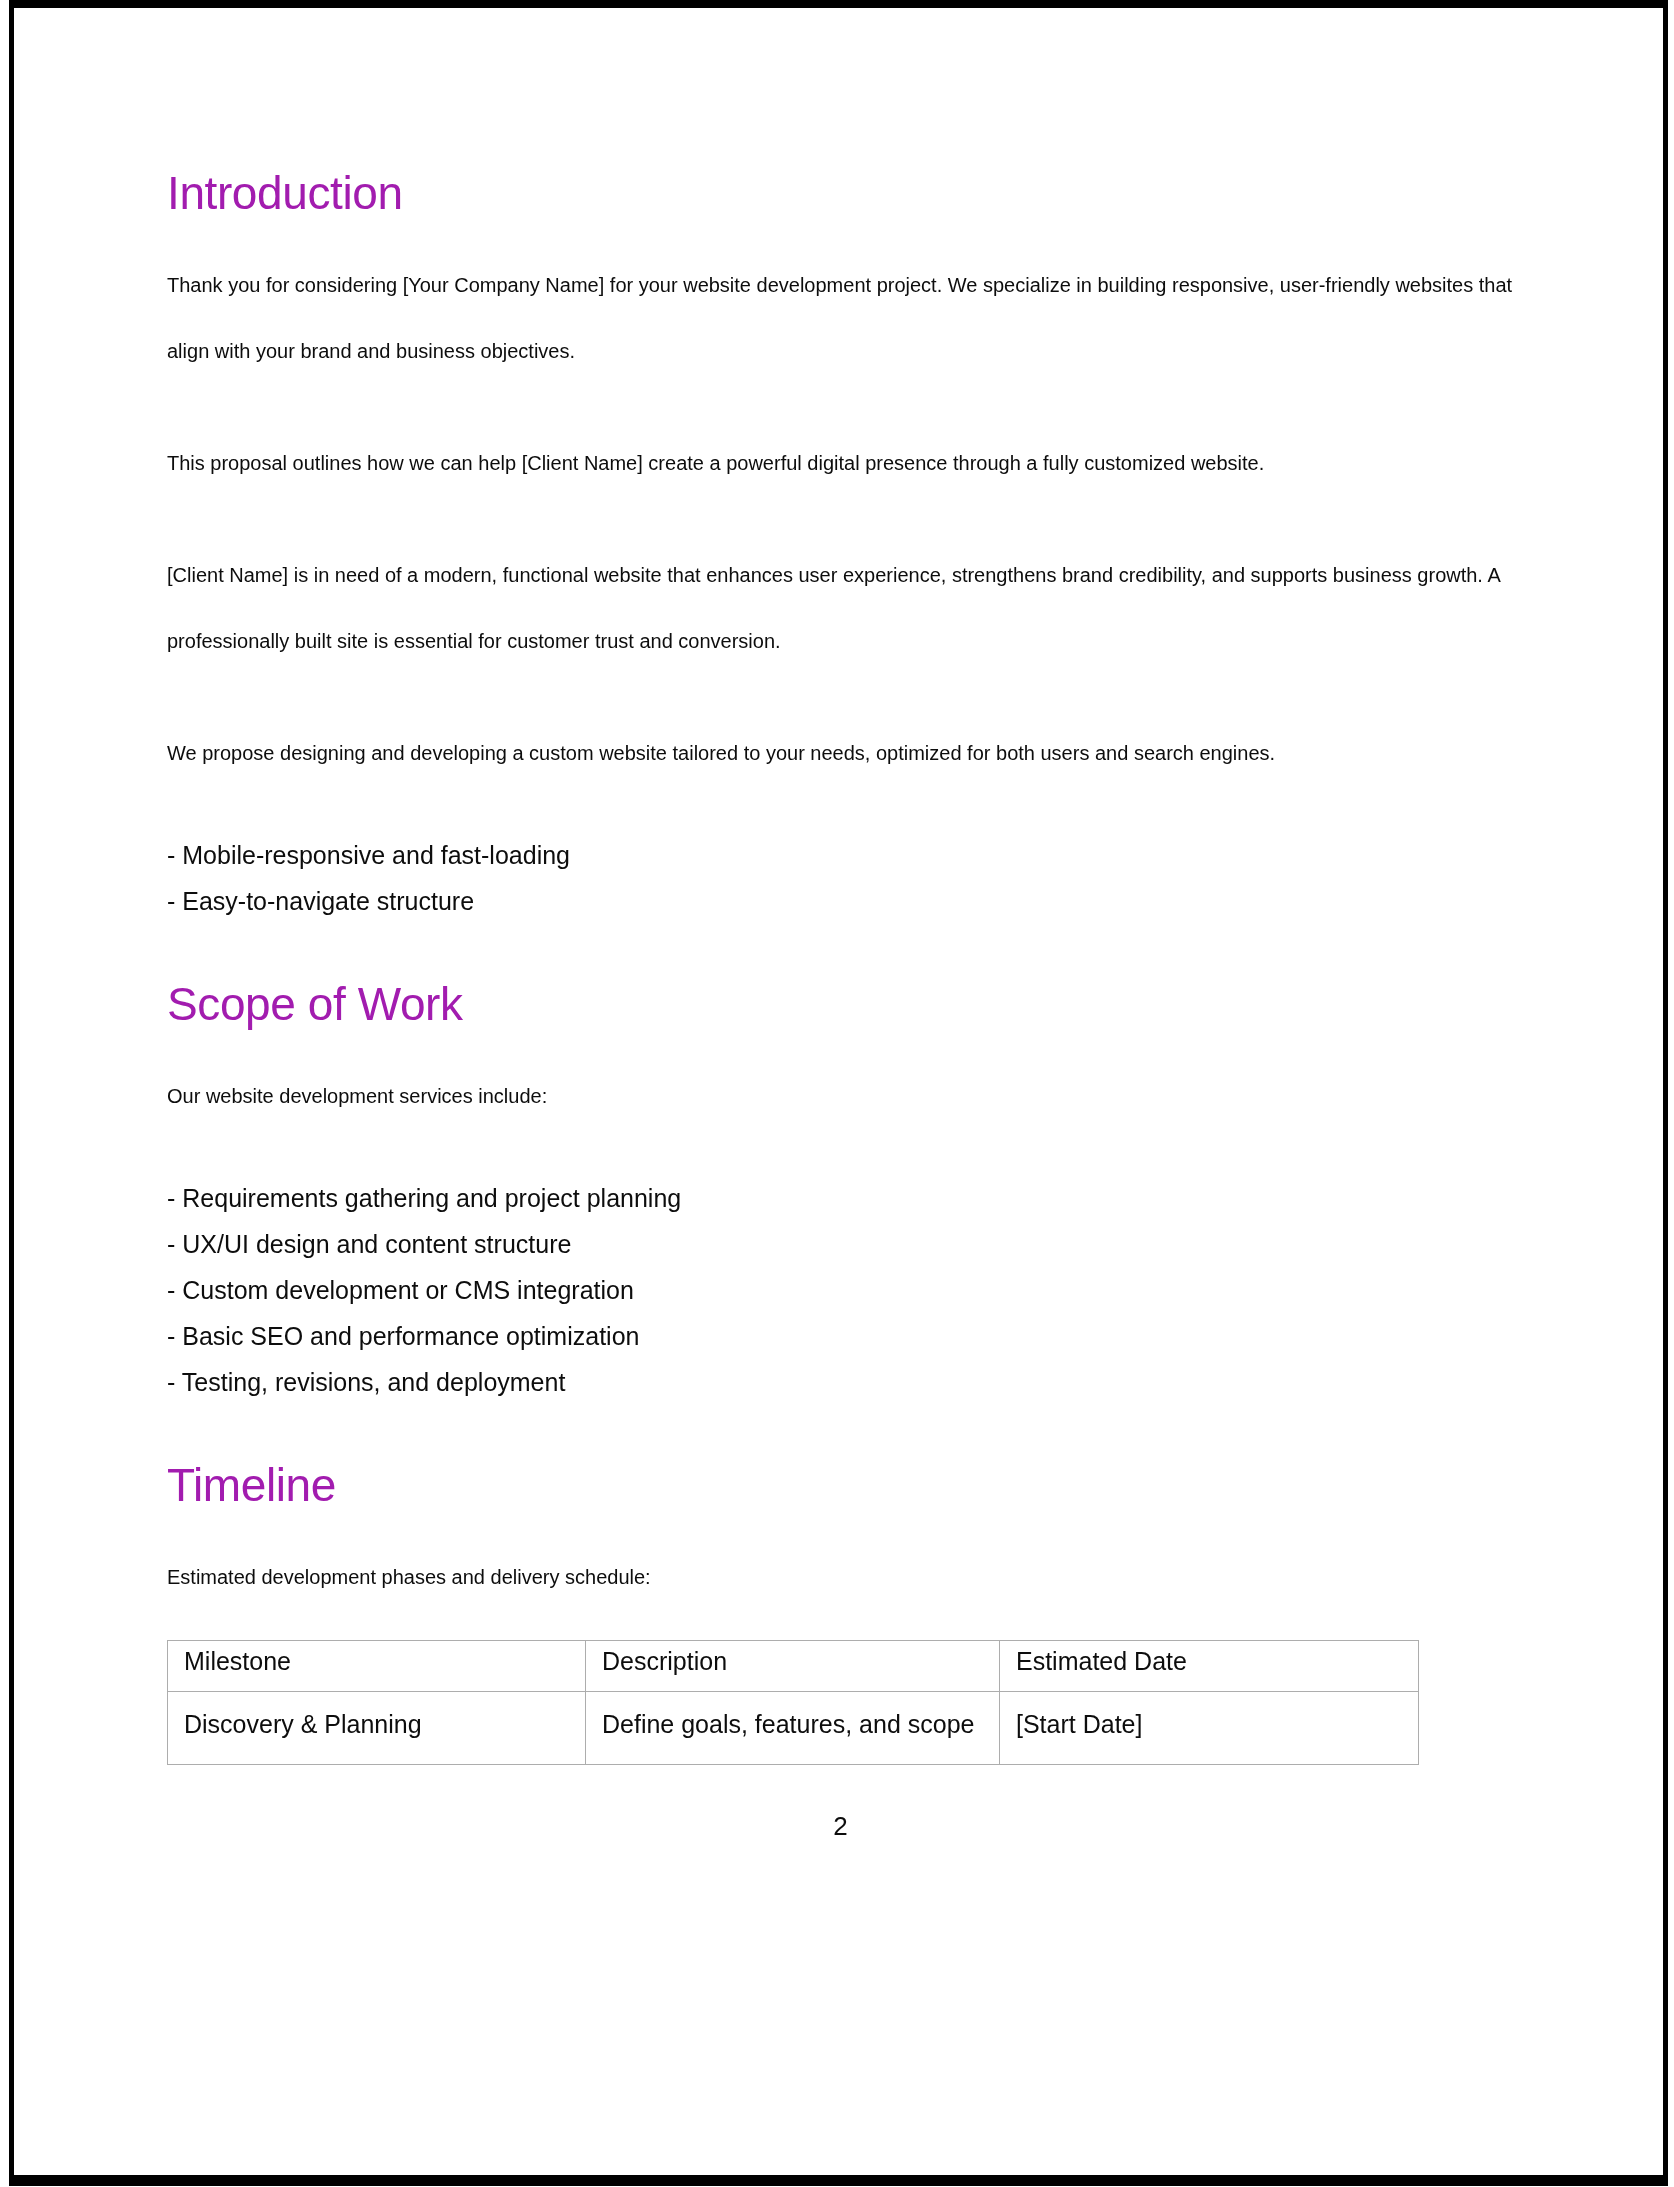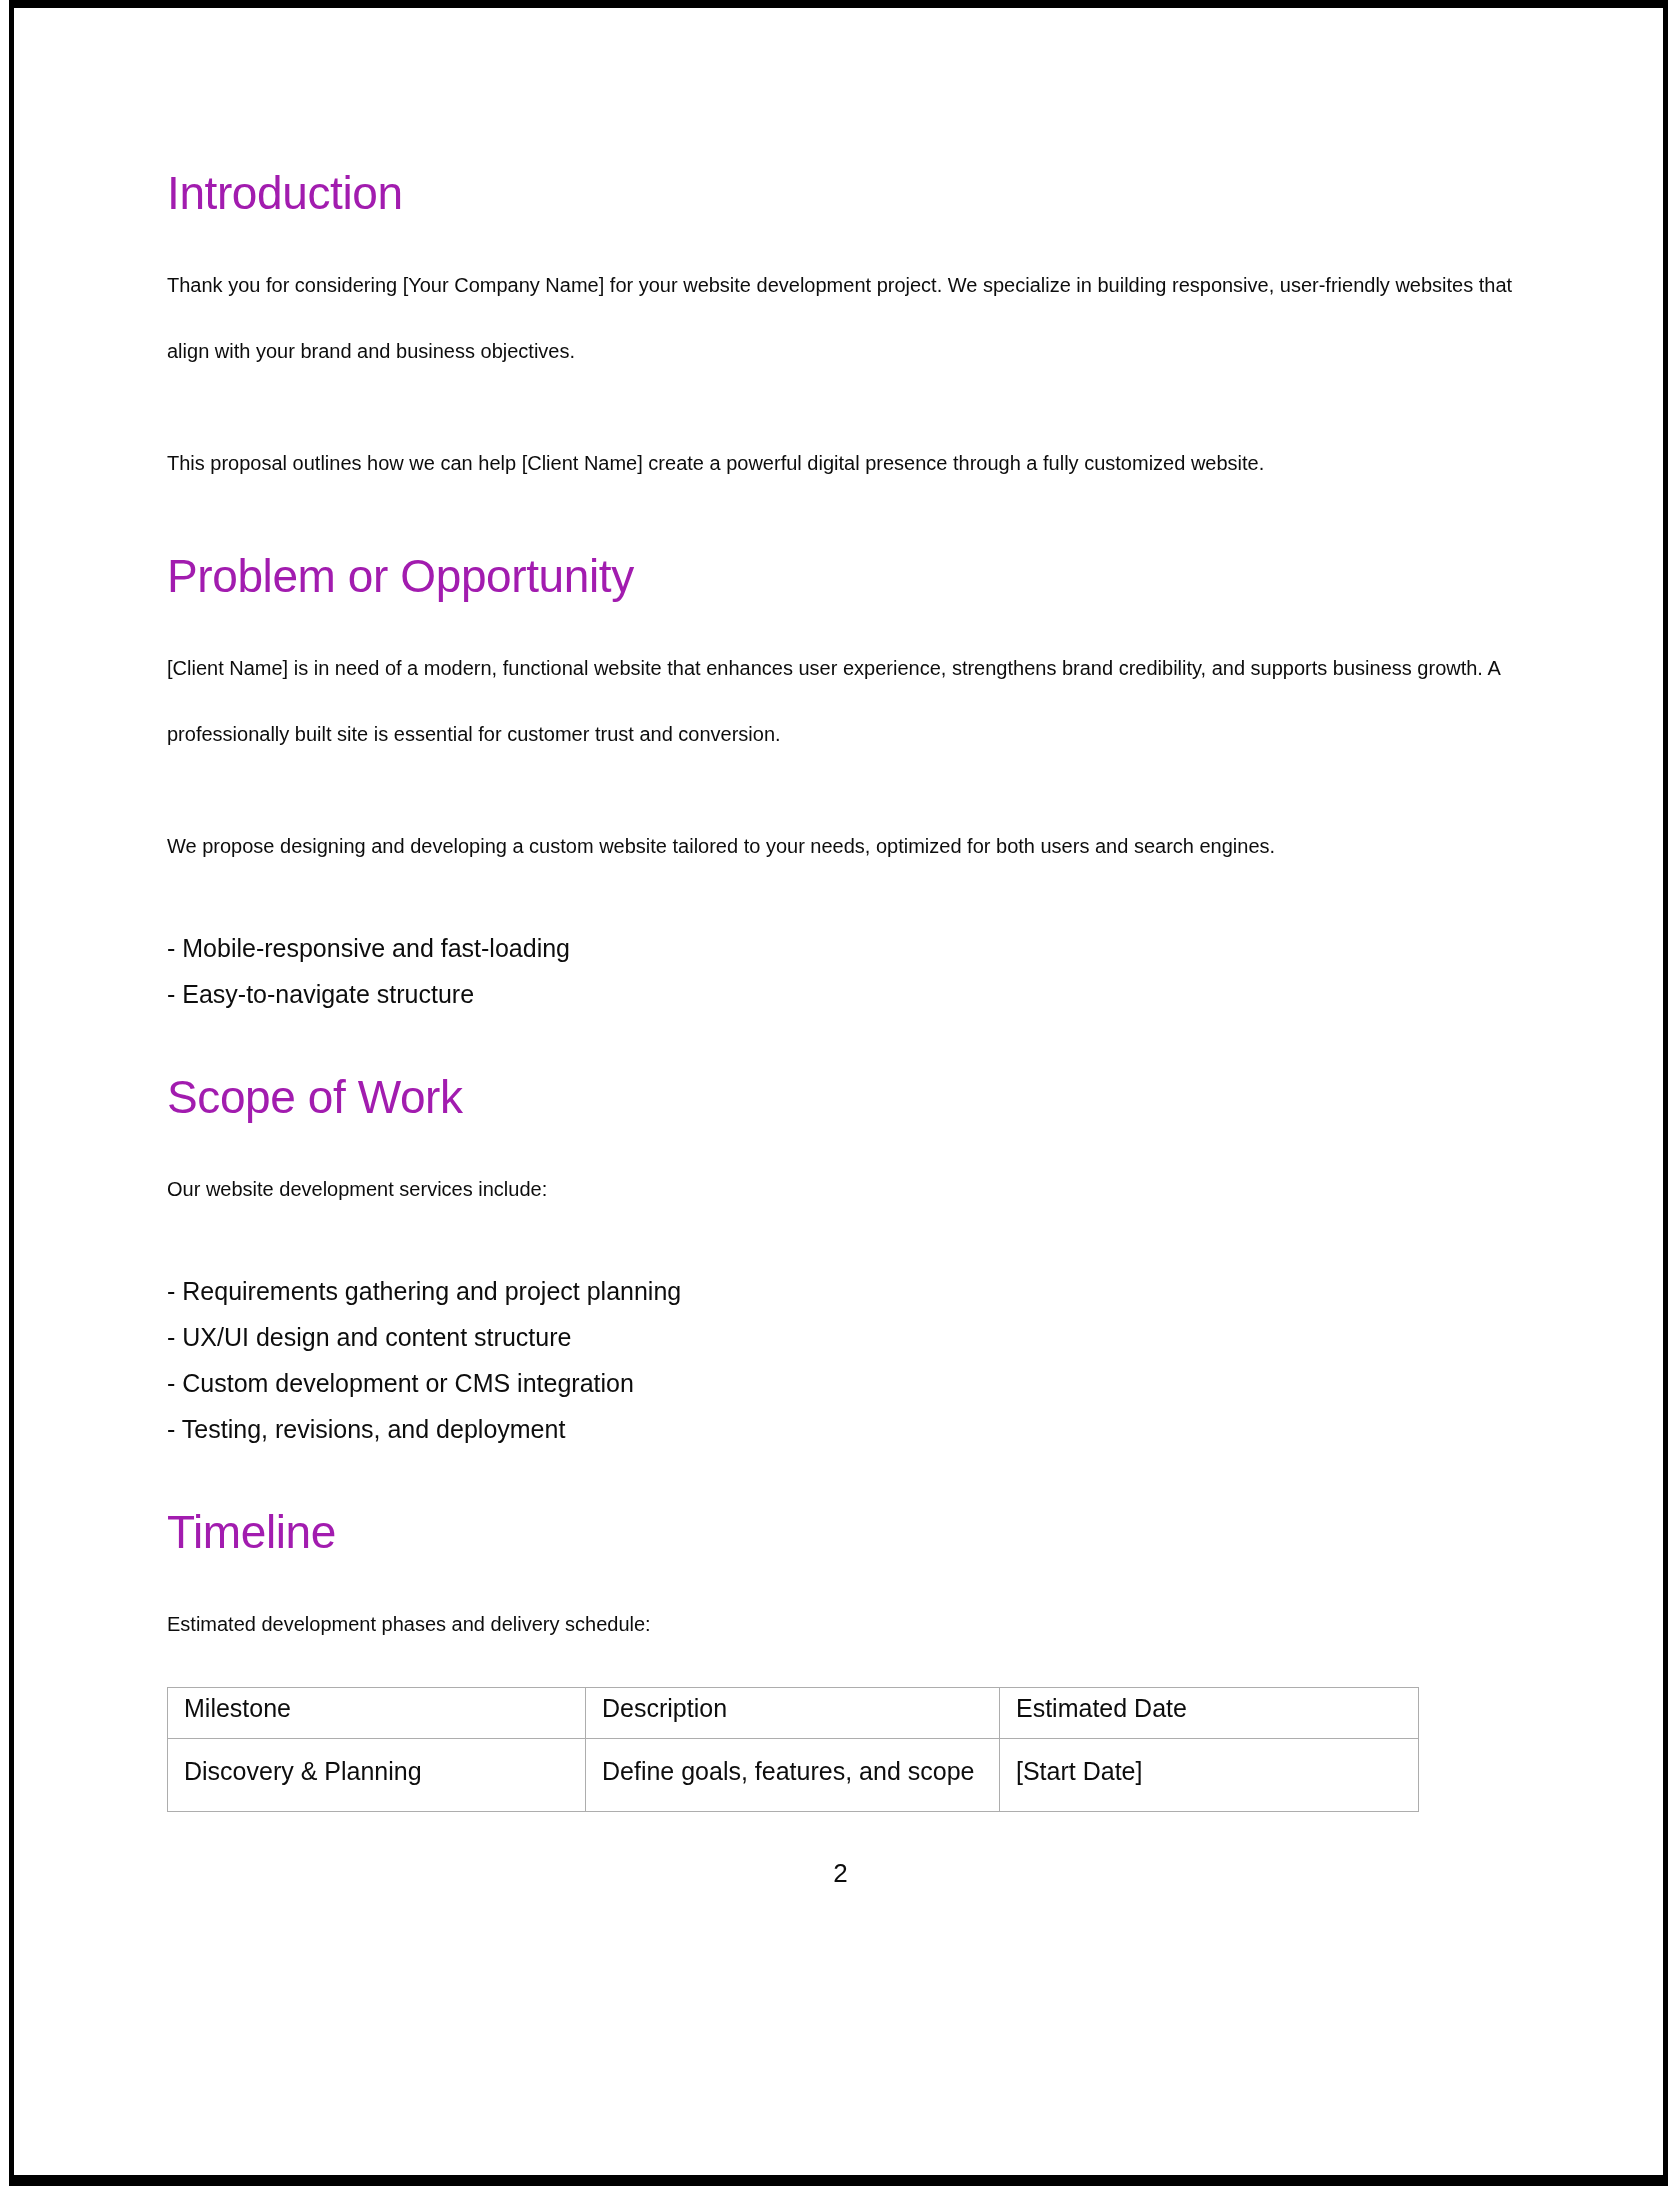--- a/index.html
+++ b/index.html
@@ -95,35 +95,35 @@
 
 <div class="canvas">
   <div class="page-frame"></div>
 
   <div class="content">
 
     <h1 class="section-heading first">Introduction</h1>
     <p class="body-para">Thank you for considering [Your Company Name] for your website development project. We specialize in building responsive, user-friendly websites that align with your brand and business objectives.</p>
     <p class="body-para">This proposal outlines how we can help [Client Name] create a powerful digital presence through a fully customized website.</p>
 
-    <h1 class="section-heading">Problem or Opportunity</h1>
     <p class="body-para">[Client Name] is in need of a modern, functional website that enhances user experience, strengthens brand credibility, and supports business growth. A professionally built site is essential for customer trust and conversion.</p>
 
     <p class="body-para">We propose designing and developing a custom website tailored to your needs, optimized for both users and search engines.</p>
     <div class="line-block">
       <p>- Mobile-responsive and fast-loading</p>
       <p>- Easy-to-navigate structure</p>
     </div>
 
     <h1 class="section-heading">Scope of Work</h1>
     <p class="body-para">Our website development services include:</p>
     <div class="line-block">
       <p>- Requirements gathering and project planning</p>
       <p>- UX/UI design and content structure</p>
       <p>- Custom development or CMS integration</p>
+      <p>- Basic SEO and performance optimization</p>
       <p>- Testing, revisions, and deployment</p>
     </div>
 
     <h1 class="section-heading">Timeline</h1>
     <p class="body-para">Estimated development phases and delivery schedule:</p>
 
     <table class="timeline-table">
       <colgroup>
         <col class="c1">
           <col class="c2">

